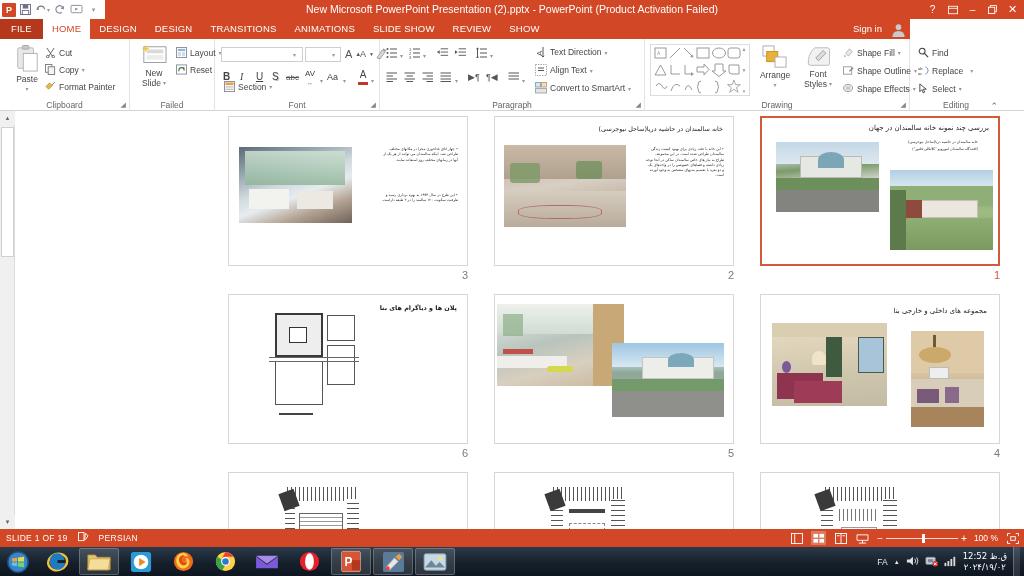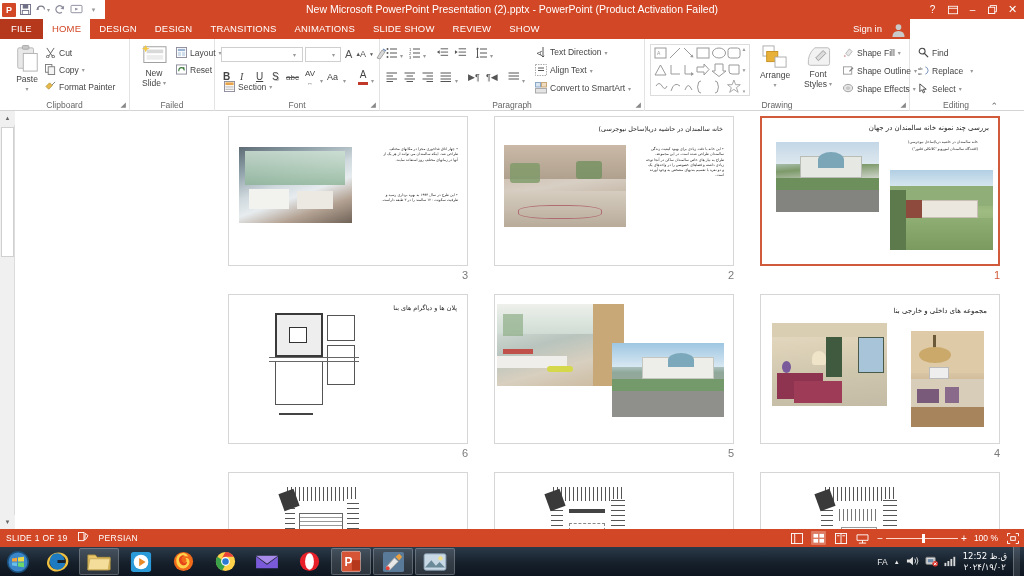--- a/index.html
+++ b/index.html
@@ -670,21 +670,21 @@
           <div style="position:absolute;left:0;top:0;width:100%;height:16px;background:linear-gradient(180deg,#b2cfe4,#d6e6ef);"></div>
           <div style="position:absolute;left:0;top:16px;width:100%;height:20px;background:#90ae78;"></div>
           <div style="position:absolute;left:26px;top:30px;width:62px;height:18px;background:#ece7de;border:.6px solid #c8c0b4;"></div>
           <div style="position:absolute;left:16px;top:30px;width:16px;height:18px;background:#8e4a3c;"></div>
           <div style="position:absolute;left:0;top:48px;width:100%;height:32px;background:linear-gradient(180deg,#8fae74,#7a9a60);"></div>
           <div style="position:absolute;left:0;top:20px;width:16px;height:60px;background:#5d7a4c;"></div>
         </div>
       </div>
       <div class="slide-num" style="left:745px; top:158px; color:#d05a3a;">1</div>
 
-      <div class="slide-cell" style="left:213px; top:183px;">
+      <div class="slide-cell" style="left:213px; top:183px;font-weight:bold;">
         <div class="stitle" style="right:10px; top:9px; width:150px; font-size:6.4px;">پلان ها و دیاگرام های بنا</div>
         <div class="ph" style="left:40px; top:12px; width:90px; height:120px; background:#ffffff;">
           <div style="position:absolute;left:6px;top:6px;width:48px;height:44px;border:2.5px solid #3a3a3a;background:#eee;"></div>
           <div style="position:absolute;left:20px;top:20px;width:18px;height:16px;background:#fff;border:1.5px solid #333;"></div>
           <div style="position:absolute;left:58px;top:8px;width:28px;height:26px;border:.8px solid #555;"></div>
           <div style="position:absolute;left:58px;top:38px;width:28px;height:40px;border:.8px solid #555;"></div>
           <div style="position:absolute;left:6px;top:54px;width:48px;height:44px;border:.8px solid #555;"></div>
           <div style="position:absolute;left:0;top:50px;width:90px;height:1px;background:#666;"></div>
           <div style="position:absolute;left:0;top:54px;width:90px;height:1px;background:#666;"></div>
           <div style="position:absolute;left:10px;top:106px;width:34px;height:2px;background:#444;"></div>

